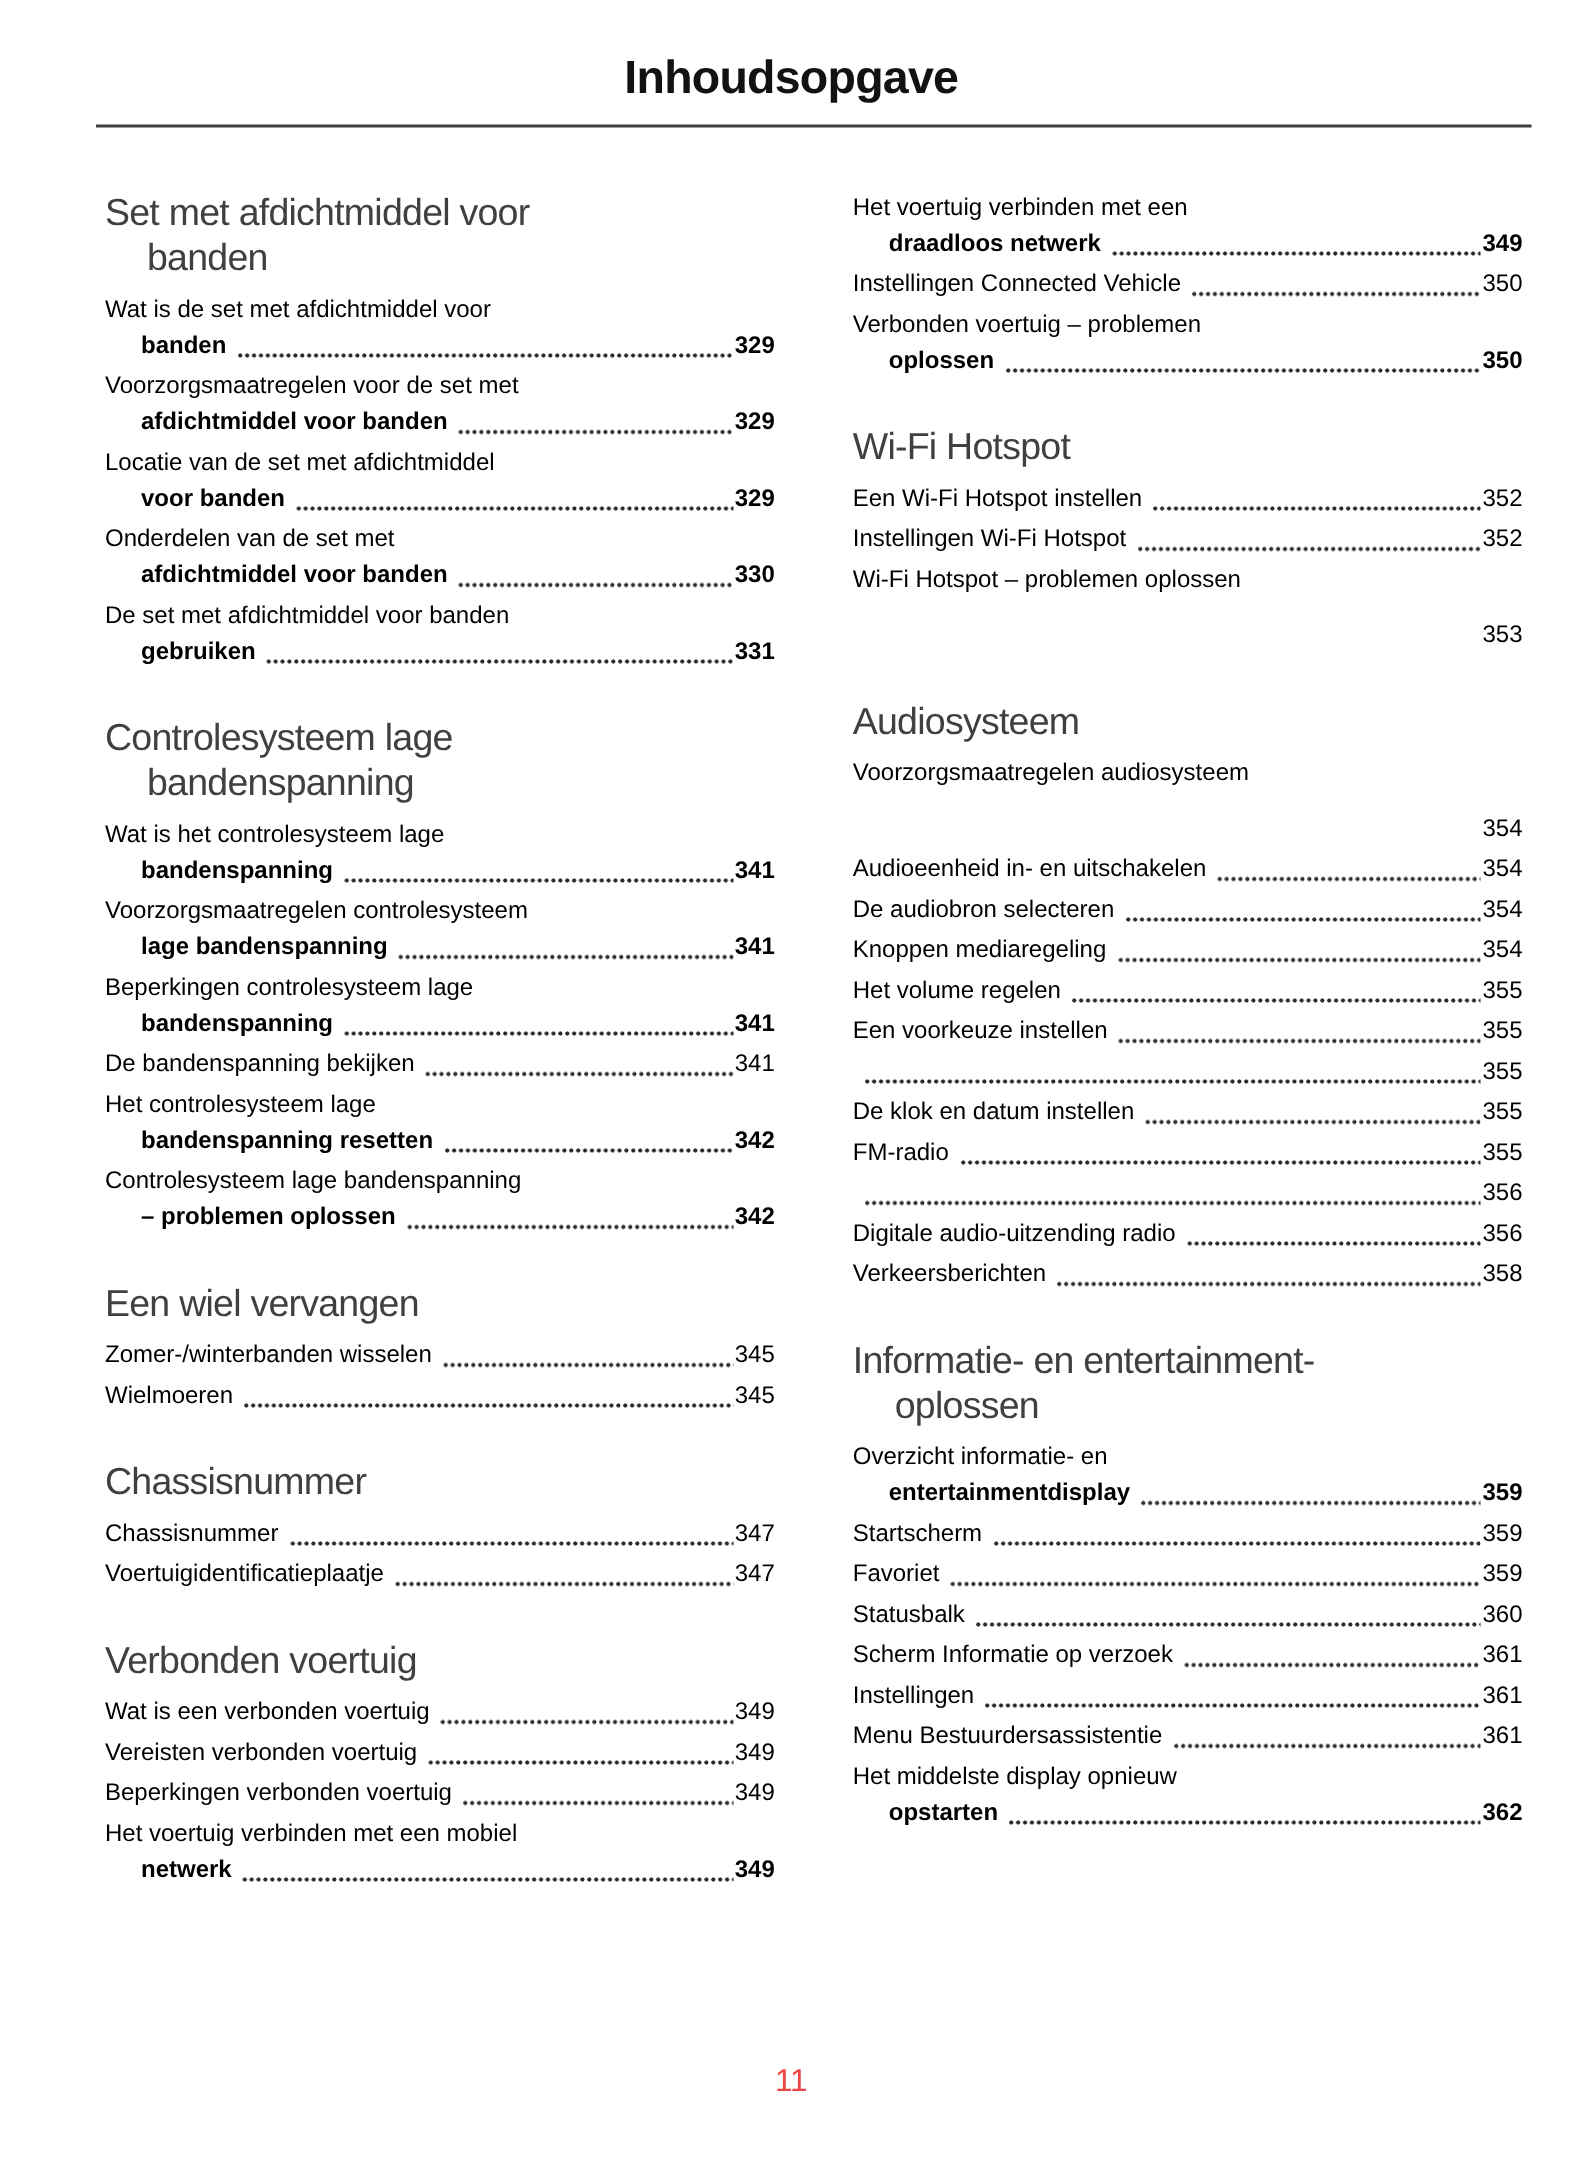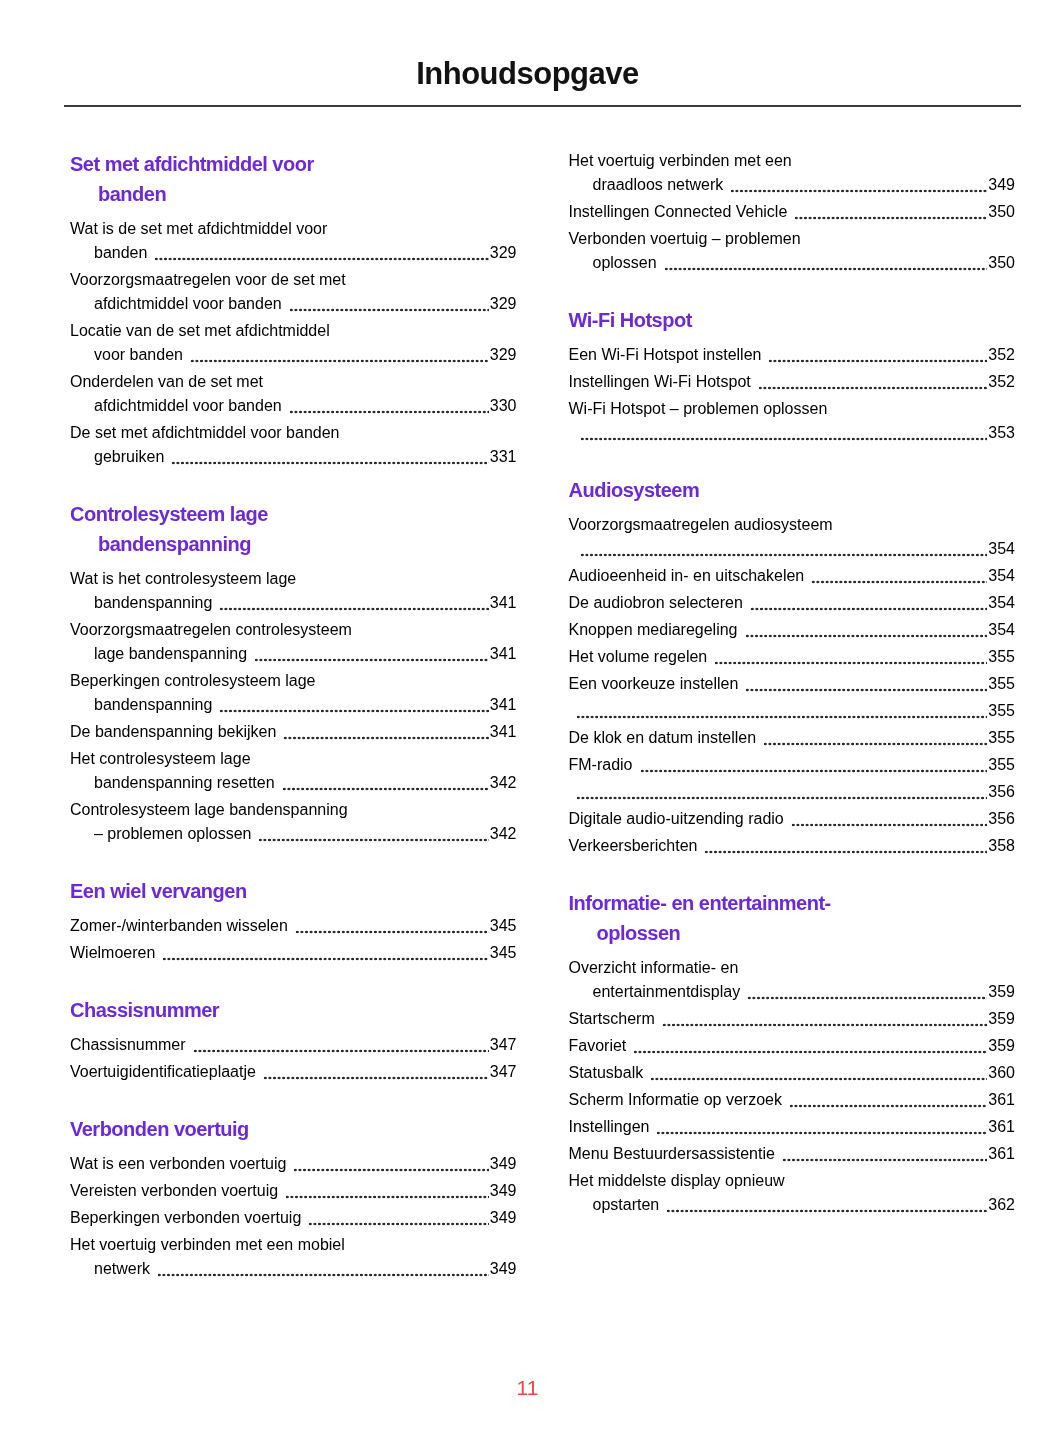--- a/index.html
+++ b/index.html
@@ -10,21 +10,21 @@
     position: relative;
     width: 1055px;
     height: 1448px;
     margin: 0 auto;
     background: #ffffff;
     color: #222222;
     overflow: hidden;
   }
 
   
-  .doc-header { padding-top: 58px; }
+  .doc-header { padding-top: 36px; }
   .doc-title {
     text-align: center;
     font-size: 31px;
     line-height: 32px;
     font-weight: bold;
     letter-spacing: -0.5px;
     color: #121212;
   }
   .title-rule {
     margin: 15px 34px 0 64px;
@@ -37,39 +37,39 @@
     display: grid;
     grid-template-columns: 1fr 1fr;
     column-gap: 52px;
     padding: 42px 40px 0 70px;
     align-items: start;
   }
   .col { min-width: 0; }
 
   .section { display: block; }
   .heading {
-    font-size: 20px;
+    font-size: 25px;
     line-height: 30px;
-    font-weight: bold;
+    font-weight: normal;
     letter-spacing: -0.5px;
-    color: #6d28d9;
+    color: #404040;
     margin: 30px 0 8px 0;
   }
   .col .section:first-child .heading { margin-top: 0; }
   .h-line.h-cont { padding-left: 28px; }
 
   .entry {
     font-size: 16px;
     line-height: 24px;
     color: #000000;
     margin-bottom: 3px;
   }
   .e-last { display: flex; align-items: flex-end; }
-  .e-last.cont { padding-left: 24px; }
-  .e-last.cont-dots { padding-left: 10px; }
+  .e-last.cont { padding-left: 24px; font-weight: bold; }
+  .e-last.cont-dots { padding-left: 10px; flex-direction: column; }
   .e-last .t { flex: 0 1 auto; white-space: pre-wrap; }
   .dots {
     flex: 1 1 10px;
     height: 6px;
     margin: 0 1px 3px 7px;
     background-image: radial-gradient(circle at 2.2px 3px, #2a2a2a 1.15px, rgba(0,0,0,0) 1.6px);
     background-size: 4.6px 6px;
     background-repeat: repeat-x;
   }
   .e-last .t:empty + .dots { margin-left: 1px; }

